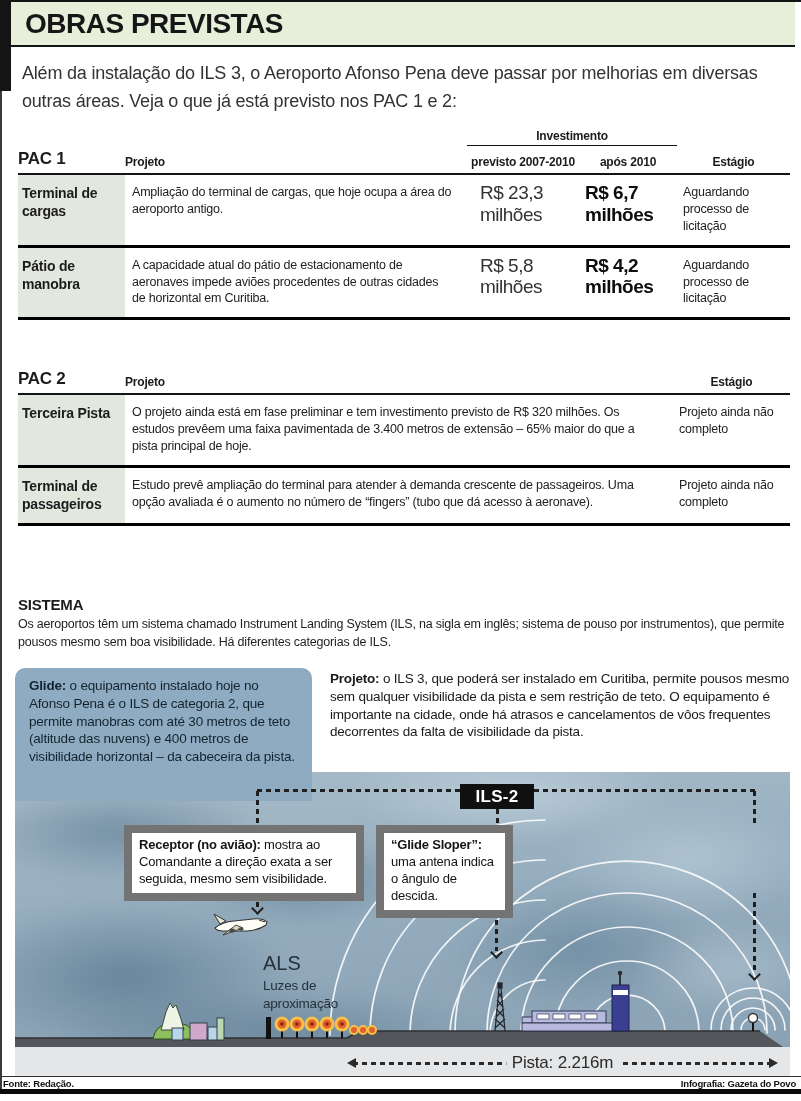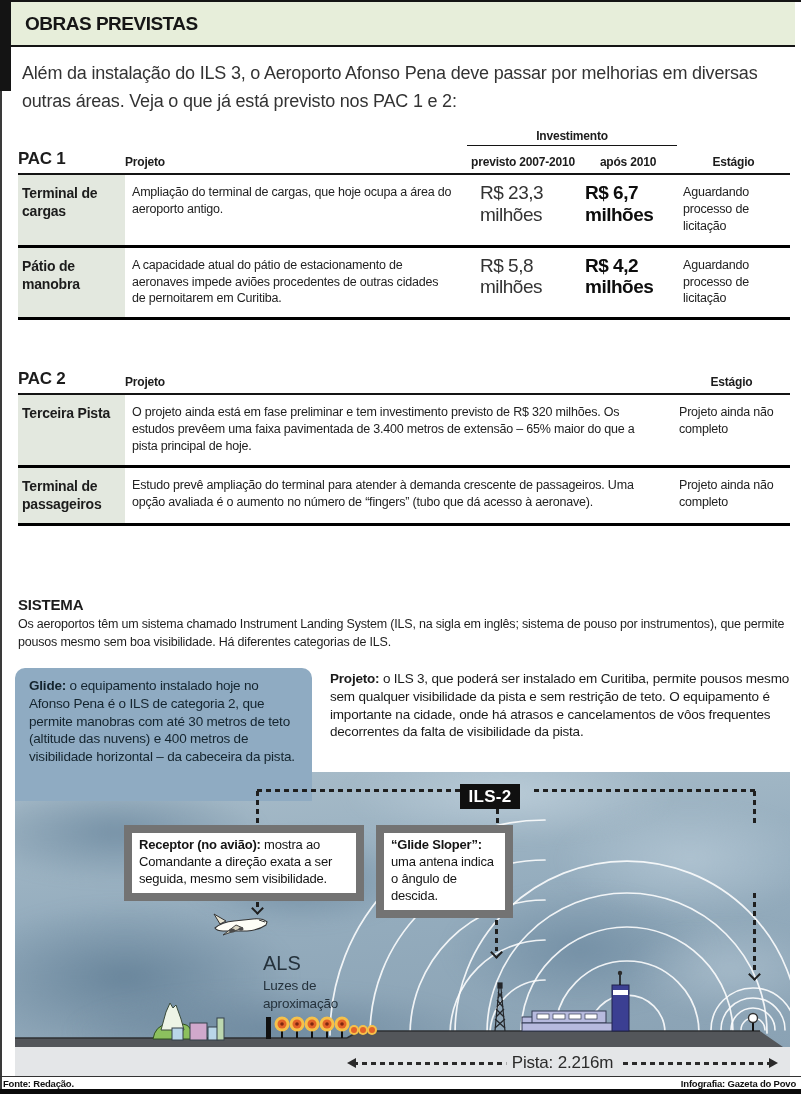--- a/index.html
+++ b/index.html
@@ -10,21 +10,21 @@
   
   .top-rule   { position:absolute; left:0; top:0; width:801px; height:2px; background:#141414; }
   .left-rule  { position:absolute; left:0; top:0; width:2px; height:1094px; background:#3a3a3a; }
   .left-block { position:absolute; left:0; top:0; width:11px; height:91px; background:#141414; }
   .bottom-bar { position:absolute; left:0; top:1089px; width:801px; height:5px; background:#0a0a0a; }
   .footer-rule{ position:absolute; left:0; top:1076px; width:801px; height:1px; background:#333; }
 
   
   .header { position:absolute; left:11px; top:2px; width:784px; height:45px; background:#e7eeda;
             border-bottom:2px solid #141414; display:flex; align-items:center; padding-left:14px; }
-  .header h1 { font-size:19px; font-weight:700; letter-spacing:-0.5px; color:#161616; }
+  .header h1 { font-size:28px; font-weight:700; letter-spacing:-0.5px; color:#161616; }
 
   .intro { position:absolute; left:22px; top:60px; width:765px; font-size:18px; line-height:1.55; color:#333; }
 
   
   .tbl { position:absolute; left:18px; width:772px; }
   .pac1 { top:126px; }
   .pac2 { top:366px; }
   .g5 { display:grid; grid-template-columns:107px 342px 112px 98px 113px; }
   .g3 { display:grid; grid-template-columns:107px 548px 117px; }
   .inv-row { height:20px; }
@@ -53,21 +53,21 @@
          background:linear-gradient(175deg,#a9bdca 0%, #95adbe 45%, #8aa2b4 100%); }
   .cloud { position:absolute; border-radius:50%; filter:blur(7px); }
   .sky svg { position:absolute; left:0; top:0; }
 
   .hoje-box { position:absolute; left:15px; top:0; width:297px; height:133px; background:#8fabc2;
               border-radius:10px 10px 0 0; padding:9px 12px 0 14px; font-size:13.5px; line-height:1.32;
               color:#14242e; }
   .projeto-box { position:absolute; left:330px; top:2px; width:463px; font-size:13.5px; line-height:1.32; color:#1a1a1a; }
   .lead { font-weight:700; }
 
-  .ils-label { position:absolute; left:460px; top:116px; width:60px; height:25px; background:#101010;
+  .ils-label { position:absolute; left:460px; top:116px; width:74px; height:25px; background:#101010;
                color:#fff; font-size:17px; font-weight:700; text-align:center; line-height:25px; letter-spacing:0.3px; }
 
   .dash-h { position:absolute; height:3px;
             background:repeating-linear-gradient(90deg,#1f1f1f 0 5px, transparent 5px 9px); }
   .dash-v { position:absolute; width:3px;
             background:repeating-linear-gradient(180deg,#1f1f1f 0 5px, transparent 5px 9px); }
   .chev-down { position:absolute; width:9px; height:9px; border-right:2.5px solid #1f1f1f;
                border-bottom:2.5px solid #1f1f1f; transform:rotate(45deg); }
 
   .callout { position:absolute; top:157px; background:#fff; border:8px solid #737373; padding:4px 7px 5px 7px;
@@ -125,21 +125,21 @@
     </div>
     <div class="g5 trow">
       <div class="cell-name">Terminal de cargas</div>
       <div class="cell-proj">Ampliação do terminal de cargas, que hoje ocupa a área do aeroporto antigo.</div>
       <div class="cell-prev">R$ 23,3 milhões</div>
       <div class="cell-apos">R$ 6,7 milhões</div>
       <div class="cell-est">Aguardando processo de licitação</div>
     </div>
     <div class="g5 trow">
       <div class="cell-name">Pátio de manobra</div>
-      <div class="cell-proj">A capacidade atual do pátio de estacionamento de aeronaves impede aviões procedentes de outras cidades de pernoitarem em Curitiba.</div>
+      <div class="cell-proj">A capacidade atual do pátio de estacionamento de aeronaves impede aviões procedentes de outras cidades de horizontal em Curitiba.</div>
       <div class="cell-prev">R$ 5,8 milhões</div>
       <div class="cell-apos">R$ 4,2 milhões</div>
       <div class="cell-est">Aguardando processo de licitação</div>
     </div>
   </div>
 
   <div class="tbl pac2">
     <div class="g3 head-row">
       <div class="pac-label">PAC 2</div>
       <div class="col-h">Projeto</div>

